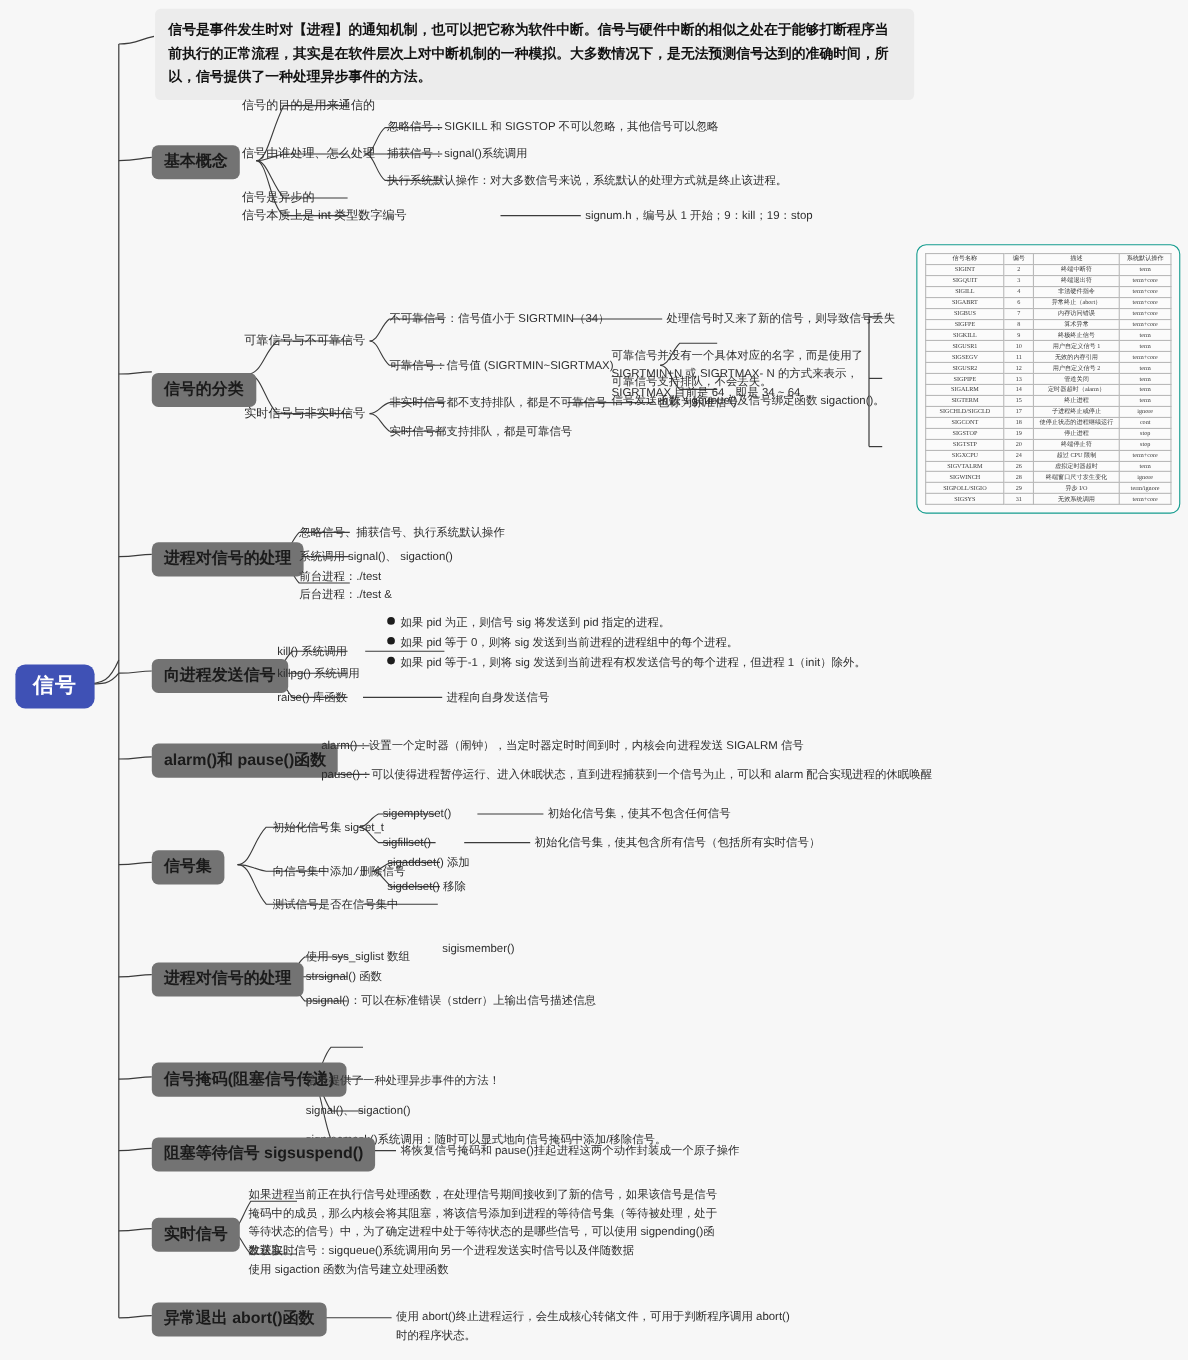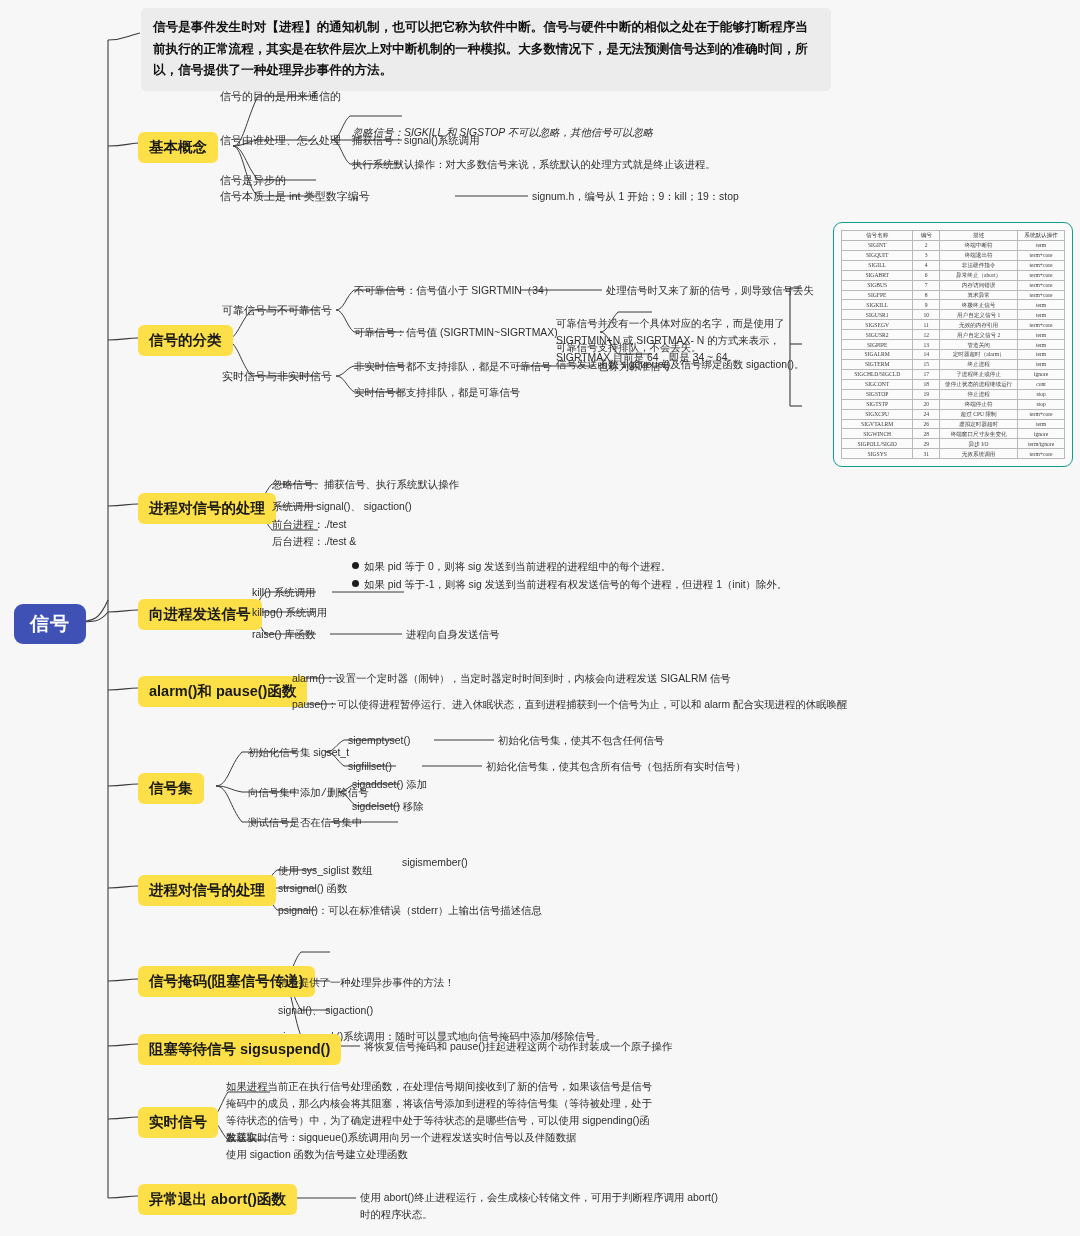--- a/index.html
+++ b/index.html
@@ -32,21 +32,21 @@
     border-radius: 9px;
     font-weight: bold;
     font-size: 19px;
     padding: 9px 16px;
     letter-spacing: 1px;
     line-height: 1.15;
   }
 
   
   .topic {
-    background: #fde047;
+    background: #737373;
     border-radius: 6px;
     color: #1a1a1a;
     font-weight: bold;
     font-size: 14.5px;
     padding: 7px 11px;
     white-space: nowrap;
     line-height: 1.2;
   }
 
   
@@ -213,28 +213,28 @@
     <path class="thin" d="M282,1198 L356,1198"></path>
   </svg>
 
   <div class="node root" style="left:14px; top:604px;">信号</div>
 
   <div class="node callout" style="left:141px; top:8px;">信号是事件发生时对【进程】的通知机制，也可以把它称为软件中断。信号与硬件中断的相似之处在于能够打断程序当前执行的正常流程，其实是在软件层次上对中断机制的一种模拟。大多数情况下，是无法预测信号达到的准确时间，所以，信号提供了一种处理异步事件的方法。</div>
 
   <div class="node topic" style="left:138px; top:132px;">基本概念</div>
   <div class="node sub" style="left:220px; top:88px;">信号的目的是用来通信的</div>
   <div class="node sub" style="left:220px; top:132px;">信号由谁处理、怎么处理</div>
-  <div class="node leaf" style="left:352px; top:125px;font-style:italic;">忽略信号：SIGKILL 和 SIGSTOP 不可以忽略，其他信号可以忽略</div>
+  <div class="node leaf" style="left:352px; top:108px;">忽略信号：SIGKILL 和 SIGSTOP 不可以忽略，其他信号可以忽略</div>
   <div class="node leaf" style="left:352px; top:133px;">捕获信号：signal()系统调用</div>
   <div class="node leaf" style="left:352px; top:157px;">执行系统默认操作：对大多数信号来说，系统默认的处理方式就是终止该进程。</div>
   <div class="node sub" style="left:220px; top:172px;">信号是异步的</div>
   <div class="node sub" style="left:220px; top:188px;">信号本质上是 int 类型数字编号</div>
   <div class="node leaf" style="left:532px; top:189px;">signum.h，编号从 1 开始；9：kill；19：stop</div>
 
-  <div class="node topic" style="left:138px; top:325px;">信号的分类</div>
+  <div class="node topic" style="left:138px; top:339px;">信号的分类</div>
   <div class="node sub" style="left:222px; top:302px;">可靠信号与不可靠信号</div>
   <div class="node leaf" style="left:354px; top:283px;">不可靠信号：信号值小于 SIGRTMIN（34）</div>
   <div class="node leaf" style="left:606px; top:283px;">处理信号时又来了新的信号，则导致信号丢失</div>
   <div class="node leaf" style="left:354px; top:325px;">可靠信号：信号值 (SIGRTMIN~SIGRTMAX)</div>
   <div class="node leaf wrap" style="left:556px; top:300px; width:244px; white-space:pre-line;margin-top:16px;">可靠信号并没有一个具体对应的名字，而是使用了 SIGRTMIN+N 或 SIGRTMAX- N 的方式来表示，SIGRTMAX 目前是 64，即是 34 ~ 64</div>
   <div class="node leaf" style="left:556px; top:340px; white-space:pre-line;">可靠信号支持排队，不会丢失。
 信号发送函数 sigqueue()及信号绑定函数 sigaction()。</div>
   <div class="node sub" style="left:222px; top:368px;">实时信号与非实时信号</div>
   <div class="node leaf" style="left:354px; top:359px;">非实时信号都不支持排队，都是不可靠信号</div>
   <div class="node leaf" style="left:598px; top:359px;">也称为标准信号</div>
@@ -395,20 +395,21 @@
 
   <div class="node topic" style="left:138px; top:493px;">进程对信号的处理</div>
   <div class="node leaf" style="left:272px; top:477px;">忽略信号、捕获信号、执行系统默认操作</div>
   <div class="node leaf" style="left:272px; top:499px;">系统调用 signal()、 sigaction()</div>
   <div class="node leaf" style="left:272px; top:517px; white-space:pre-line;">前台进程：./test
 后台进程：./test  &amp;</div>
 
   <div class="node topic" style="left:138px; top:599px;">向进程发送信号</div>
   <div class="node leaf" style="left:252px; top:585px;">kill() 系统调用</div>
   <div class="bullets node" style="left:352px; top:558px;">
+    <div><span class="dot"></span><span>如果 pid 为正，则信号 sig 将发送到 pid 指定的进程。</span></div>
     <div><span class="dot"></span><span>如果 pid 等于 0，则将 sig 发送到当前进程的进程组中的每个进程。</span></div>
     <div><span class="dot"></span><span>如果 pid 等于-1，则将 sig 发送到当前进程有权发送信号的每个进程，但进程 1（init）除外。</span></div>
   </div>
   <div class="node leaf" style="left:252px; top:605px;">killpg() 系统调用</div>
   <div class="node leaf" style="left:252px; top:627px;">raise() 库函数</div>
   <div class="node leaf" style="left:406px; top:627px;">进程向自身发送信号</div>
 
   <div class="node topic" style="left:138px; top:676px;text-align:right;">alarm()和 pause()函数</div>
   <div class="node leaf" style="left:292px; top:671px;">alarm()：设置一个定时器（闹钟），当定时器定时时间到时，内核会向进程发送 SIGALRM 信号</div>
   <div class="node leaf" style="left:292px; top:697px;">pause()：可以使得进程暂停运行、进入休眠状态，直到进程捕获到一个信号为止，可以和 alarm 配合实现进程的休眠唤醒</div>

